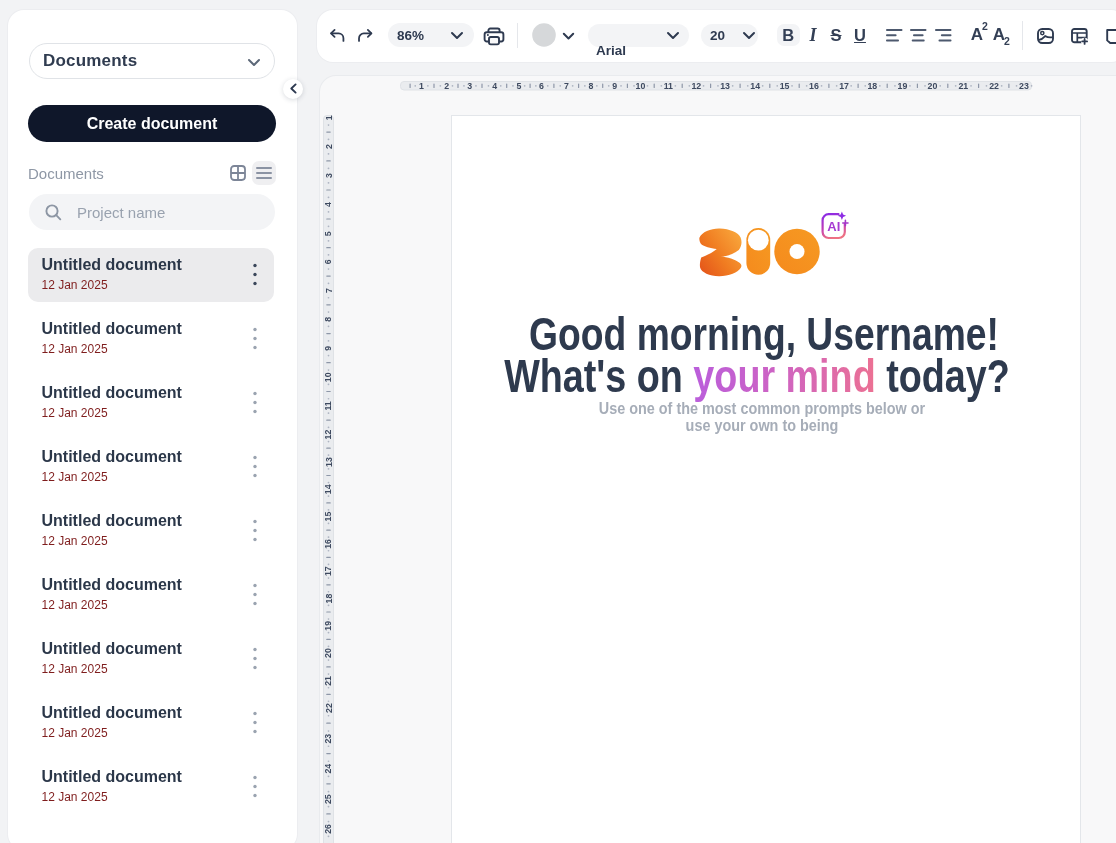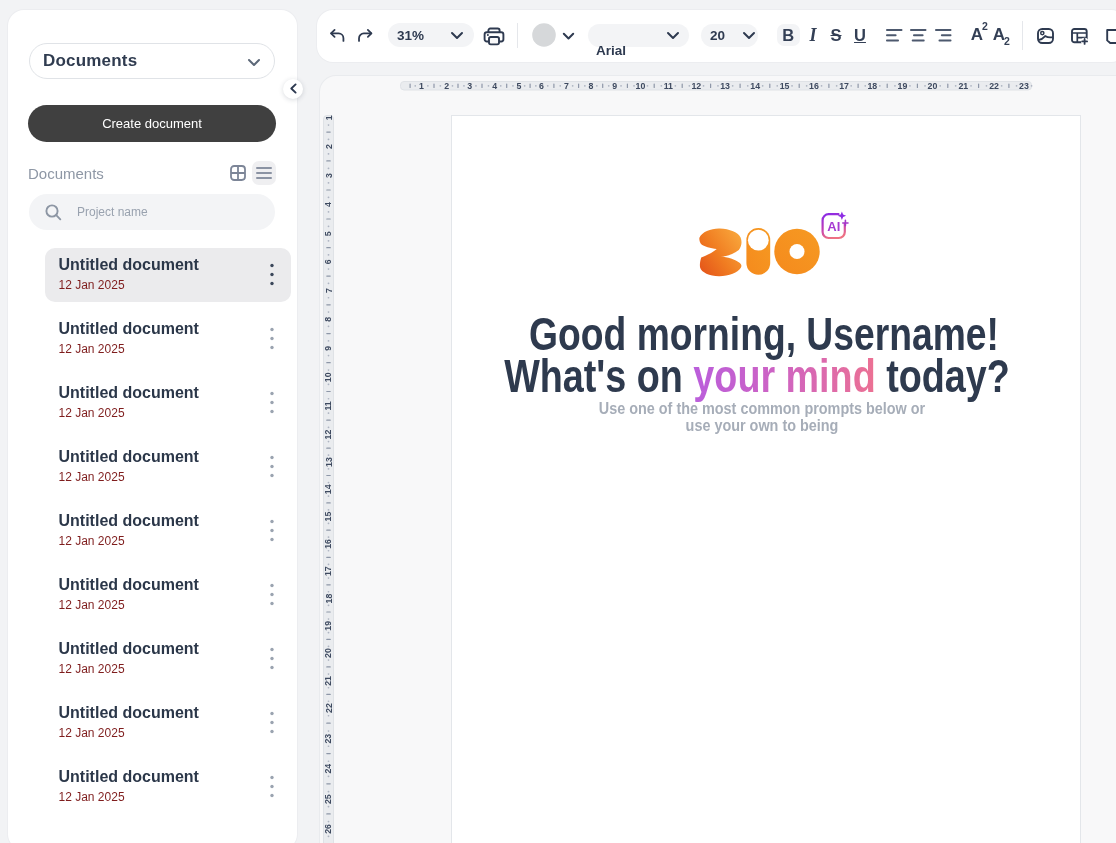--- a/index.html
+++ b/index.html
@@ -5,30 +5,30 @@
 html,body { width:1116px; height:843px; overflow:hidden; background:#f2f3f5;
   font-family:"Liberation Sans",sans-serif; }
 .abs { position:absolute; }
 #sidebar { position:absolute; left:8px; top:10px; width:289px; height:840px;
   background:#fff; border-radius:16px; box-shadow:0 0 0 1px #ecedf0; }
 #selbox { position:absolute; left:21px; top:33px; width:246px; height:36px;
   border:1px solid #e0e3e7; border-radius:18px; background:#fff; }
 #selbox .t { position:absolute; left:13px; top:0; height:34px; display:flex; align-items:center;
   font-size:17px; font-weight:bold; color:#303c50; letter-spacing:0.2px; }
 #createbtn { position:absolute; left:20px; top:95px; width:248px; height:37px;
-  border-radius:18.5px; background:#404040; color:#fff; font-size:13px; font-weight:normal;
+  border-radius:18.5px; background:#0f172a; color:#fff; font-size:16px; font-weight:bold;
   display:flex; align-items:center; justify-content:center; }
 #doclabel { position:absolute; left:20px; top:155px; font-size:15px; color:#8e97a5; }
 #listbtn { position:absolute; left:243.7px; top:151.1px; width:24px; height:23.6px;
   background:#efeff1; border-radius:7px; }
 #search { position:absolute; left:21px; top:184px; width:246px; height:36px;
   border-radius:18px; background:#f3f4f6; }
 #search .ph { position:absolute; left:48px; top:0; height:36px; display:flex; align-items:center;
-  font-size:12px; color:#99a2af; }
-.item { position:absolute; left:37px; width:246px; height:54px; border-radius:10px; }
+  font-size:15px; color:#99a2af; }
+.item { position:absolute; left:20px; width:246px; height:54px; border-radius:10px; }
 .item.sel { background:#ebebed; }
 .ittl { position:absolute; left:13.5px; top:8px; font-size:16px; font-weight:bold; color:#2b3749; }
 .idate { position:absolute; left:13.5px; top:30px; font-size:12px; color:#7f1d1d; }
 .dots { position:absolute; right:16px; top:14px; }
 #collapse { position:absolute; left:283px; top:78.5px; width:20px; height:20px; border-radius:50%;
   background:#fff; box-shadow:0 1px 5px rgba(40,50,70,0.18); }
 #toolbar { position:absolute; left:317px; top:10px; width:810px; height:52px;
   background:#fff; border-radius:16px; box-shadow:0 0 0 1px #ecedf0; }
 .pillbox { position:absolute; background:#f3f4f6; border-radius:12px; }
 .tbtext { position:absolute; display:flex; align-items:center; font-size:13.5px;
@@ -175,21 +175,21 @@
     <path d="M2.5 6.3h8.6c3.2 0 5.7 2.5 5.7 5.7v3.2"></path>
   </g>
 </svg>
 <svg class="abs" style="left:40px;top:17.5px" width="19" height="17" viewBox="0 0 22 20">
   <g fill="none" stroke="#2e3a50" stroke-width="2.1" stroke-linecap="round" stroke-linejoin="round">
     <path d="M12.6 10.4 16.8 6.3 12.6 2.2"></path>
     <path d="M16.5 6.3H7.9c-3.2 0-5.7 2.5-5.7 5.7v3.2"></path>
   </g>
 </svg>
 <div class="pillbox" style="left:71px;top:13px;width:86px;height:24px"></div>
-<div class="tbtext" style="left:80px;top:13px;width:56px;height:24px">31%</div>
+<div class="tbtext" style="left:80px;top:13px;width:56px;height:24px">86%</div>
 <svg class="abs" style="left:133px;top:21px" width="14" height="9" viewBox="0 0 14 9">
       <path d="M2 2l5 5 5-5" fill="none" stroke="#2e3a50" stroke-width="2" stroke-linecap="round" stroke-linejoin="round"></path>
     </svg>
 <svg class="abs" style="left:166px;top:17px" width="22" height="19" viewBox="0 0 22 19">
   <g fill="none" stroke="#2e3a50" stroke-width="1.9" stroke-linejoin="round">
     <path d="M5.4 5.2V3.4c0-1 .8-1.9 1.9-1.9h7.4c1 0 1.9.8 1.9 1.9v1.8"></path>
     <rect x="1.6" y="5.2" width="18.8" height="9.3" rx="2.2"></rect>
     <rect x="6" y="10" width="10" height="7.4" rx="1.8" fill="#f8f8f9"></rect>
   </g>
   <circle cx="4.9" cy="8" r="1" fill="#2e3a50"></circle>

